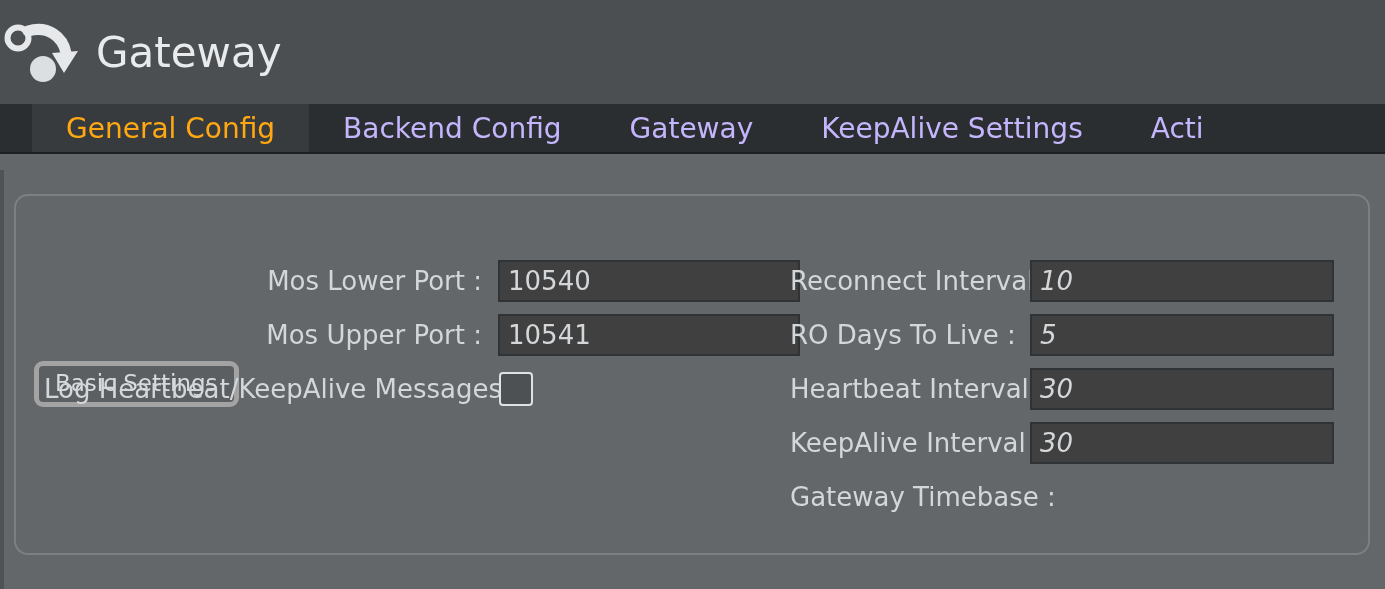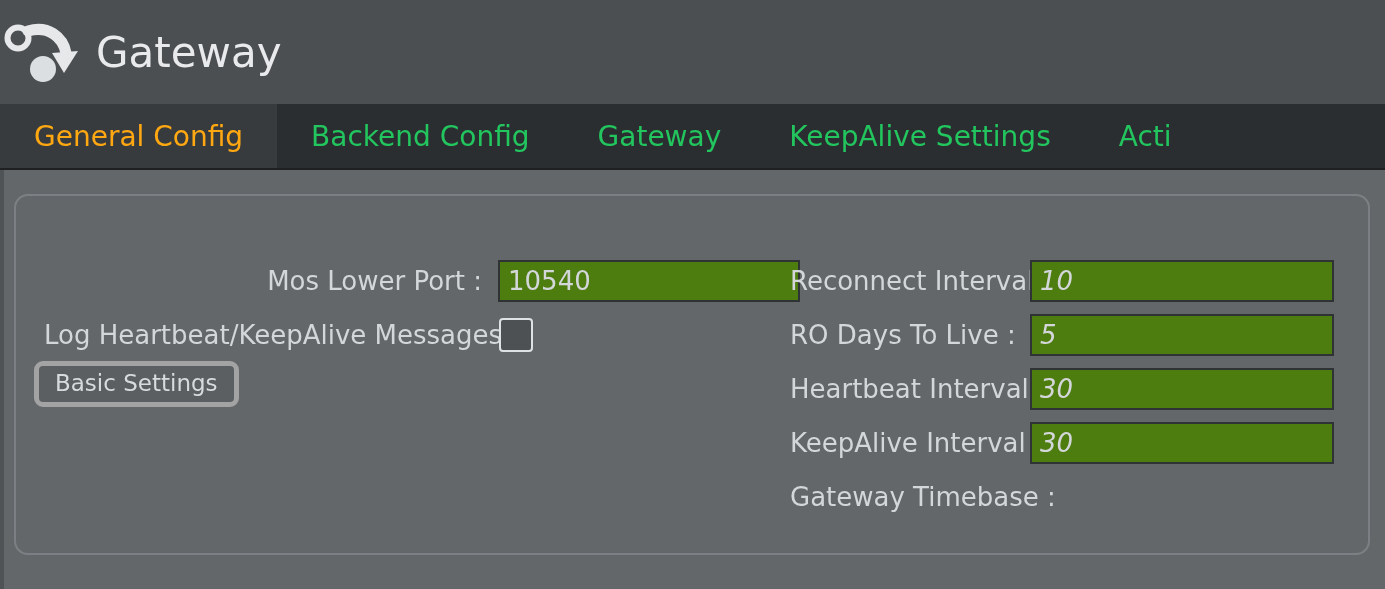--- a/index.html
+++ b/index.html
@@ -45,33 +45,34 @@
     margin-left: 12px;
     font-weight: 400;
     white-space: nowrap;
   }
 
   
   .tabbar {
     position: absolute;
     left: 0; top: 104px;
     width: 1385px;
-    height: 66px;
+    height: 50px;
     background: #2b2e30;
     display: flex;
     align-items: stretch;
     box-sizing: border-box;
     border-bottom: 2px solid #1e2021;
+    padding-left: 32px;
   }
   .tab {
     display: flex;
     align-items: center;
     justify-content: center;
     font-size: 28px;
-    color: #22c55e;
+    color: #c4b5fd;
     padding: 0 34px;
     white-space: nowrap;
     box-sizing: border-box;
     background: #2b2e30;
     cursor: default;
     font-weight: 400;
   }
   .tab.active {
     background: #383b3e;
     color: #ffa812;
@@ -147,21 +148,21 @@
     white-space: nowrap;
     padding-right: 16px;
     box-sizing: border-box;
     line-height: 1;
   }
   .col-left .field-label  { width: 455px; }
   .col-right .field-label { width: 240px; }
 
   .text-input {
     height: 42px;
-    background: #4d7c0f;
+    background: #404040;
     border: 2px solid #303335;
     color: #d4d7da;
     font-size: 26px;
     font-family: inherit;
     padding: 0 8px;
     box-sizing: border-box;
     outline: none;
     line-height: 1;
   }
   .col-left .text-input  { width: 302px; }
@@ -214,20 +215,24 @@
 
     <div class="form">
 
       <div class="col col-left">
 
         <div class="field-row">
           <div class="field-label">Mos Lower Port :</div>
           <input class="text-input" type="text" value="10540" style="">
         </div>
 
+        <div class="field-row">
+          <div class="field-label">Mos Upper Port :</div>
+          <input class="text-input" type="text" value="10541" style="">
+        </div>
 
 
         <div class="field-row">
           <div class="field-label">Log Heartbeat/KeepAlive Messages :</div>
           <div class="checkbox-cell">
             <span class="checkbox"></span>
           </div>
         </div>
 
       </div>

